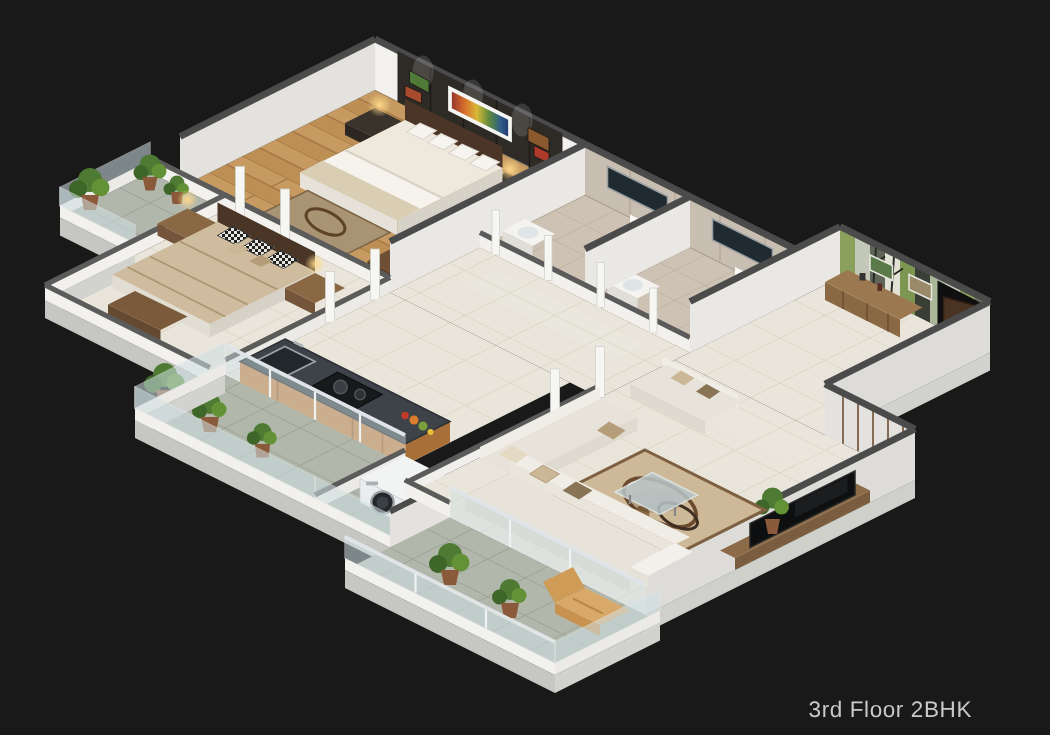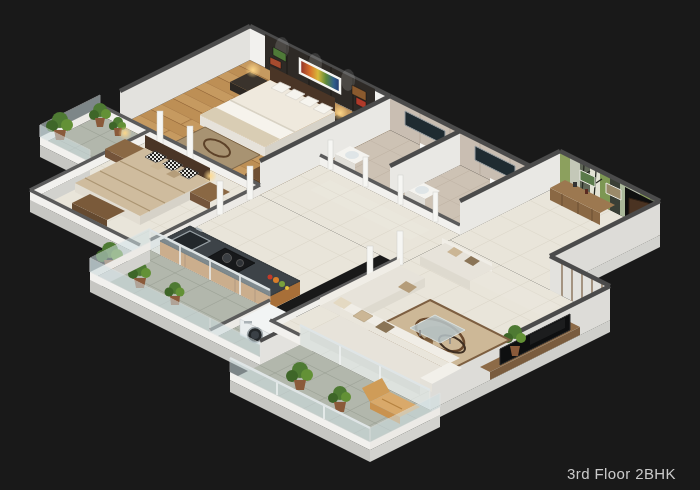--- a/index.html
+++ b/index.html
@@ -1,18 +1,18 @@
 <!DOCTYPE html>
 <html><head>
 <meta charset="utf-8">
 <style>
   html,body{margin:0;padding:0;background:#191919;}
   .stage{position:relative;width:700px;height:490px;background:#191919;overflow:hidden;
          font-family:"Liberation Sans",sans-serif;}
-  .caption{position:absolute;right:24px;bottom:8px;font-size:15px;color:#c9c9c9;
+  .caption{position:absolute;right:52px;bottom:8px;font-size:15px;color:#c9c9c9;
            letter-spacing:.4px;}
   svg{position:absolute;left:0;top:0;}
 </style>
 </head>
 <body>
 
 <div class="stage">
 <svg width="700" height="490" viewBox="0 0 700 490">
 <defs>
   <pattern id="wood" patternUnits="userSpaceOnUse" width="12" height="2.2" patternTransform="matrix(10,5,-10,5,250,60)">

